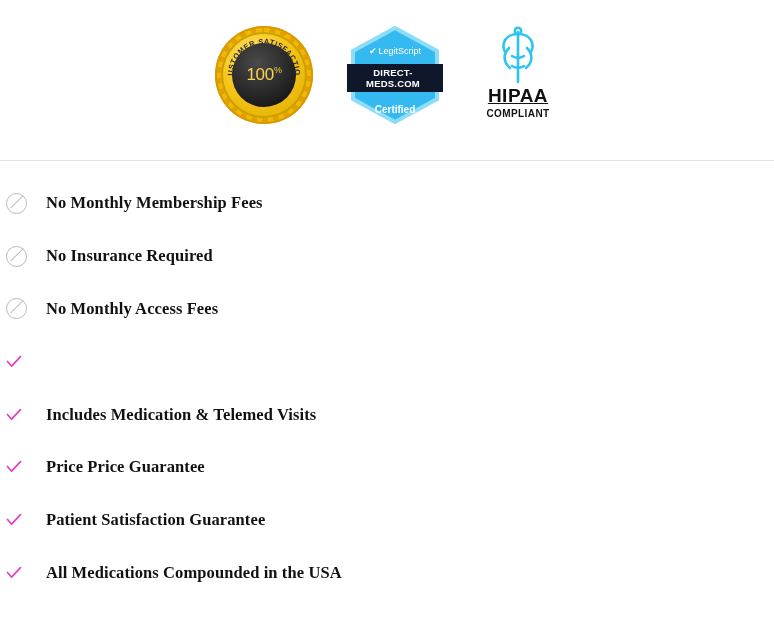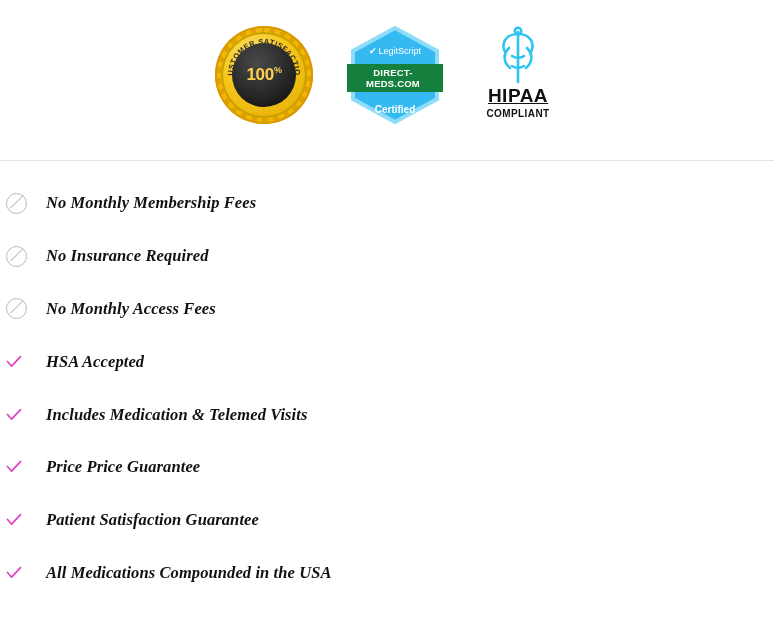--- a/index.html
+++ b/index.html
@@ -57,21 +57,21 @@
     inset: 17px;
     border-radius: 50%;
     background: radial-gradient(circle at 40% 30%, #4a4a4a 0%, #1e1e1e 70%, #000 100%);
     display: flex;
     align-items: center;
     justify-content: center;
   }
   .seal-pct {
     color: #ffd24d;
     font-family: "Liberation Sans", sans-serif;
-    font-weight: bold;
+    font-weight: normal;
     font-size: 17px;
     letter-spacing: -0.3px;
     text-align: right;
   }
   .seal-pct sup {
     font-size: 9px;
     vertical-align: super;
   }
   .seal-arc-text {
     position: absolute;
@@ -109,21 +109,21 @@
     font-size: 9px;
     font-weight: normal;
   }
   .legit-brand .tick {
     display: inline-block;
     margin-right: 2px;
     font-size: 9px;
   }
   .legit-domain {
     display: inline-block;
-    background: #15803d;
+    background: #0f172a;
     color: #ffffff;
     font-family: "Liberation Sans", sans-serif;
     font-size: 9.5px;
     font-weight: bold;
     letter-spacing: 0.2px;
     padding: 3px 11px 3px 7px;
   }
   .legit-certified {
     position: absolute;
     left: 0; right: 0;
@@ -173,21 +173,20 @@
 
   
   .features {
     padding-top: 16px;
   }
   .feature {
     display: flex;
     align-items: center;
     height: 52.8px;
     padding-left: 6px;
-    font-style: italic;
   }
   .feature-icon {
     width: 40px;
     flex: 0 0 40px;
     display: flex;
     align-items: center;
     justify-content: flex-start;
   }
   .icon-no {
     width: 19px;
@@ -300,21 +299,20 @@
         </span>
       <span class="feature-label">No Monthly Access Fees</span>
     </div>
 
     <div class="feature">
       <span class="feature-icon icon-check">
         <svg width="16" height="14" viewBox="0 0 16 14">
             <path d="M1.5 6.5 L5.6 11.2 L14.5 1.6" fill="none" stroke="#e040c0" stroke-width="1.7" stroke-linecap="round" stroke-linejoin="round"></path>
           </svg>
       </span>
-      <span class="feature-label">HSA Accepted</span>
     </div>
 
     <div class="feature">
       <span class="feature-icon icon-check">
         <svg width="16" height="14" viewBox="0 0 16 14">
             <path d="M1.5 6.5 L5.6 11.2 L14.5 1.6" fill="none" stroke="#e040c0" stroke-width="1.7" stroke-linecap="round" stroke-linejoin="round"></path>
           </svg>
       </span>
       <span class="feature-label">Includes Medication &amp; Telemed Visits</span>
     </div>

